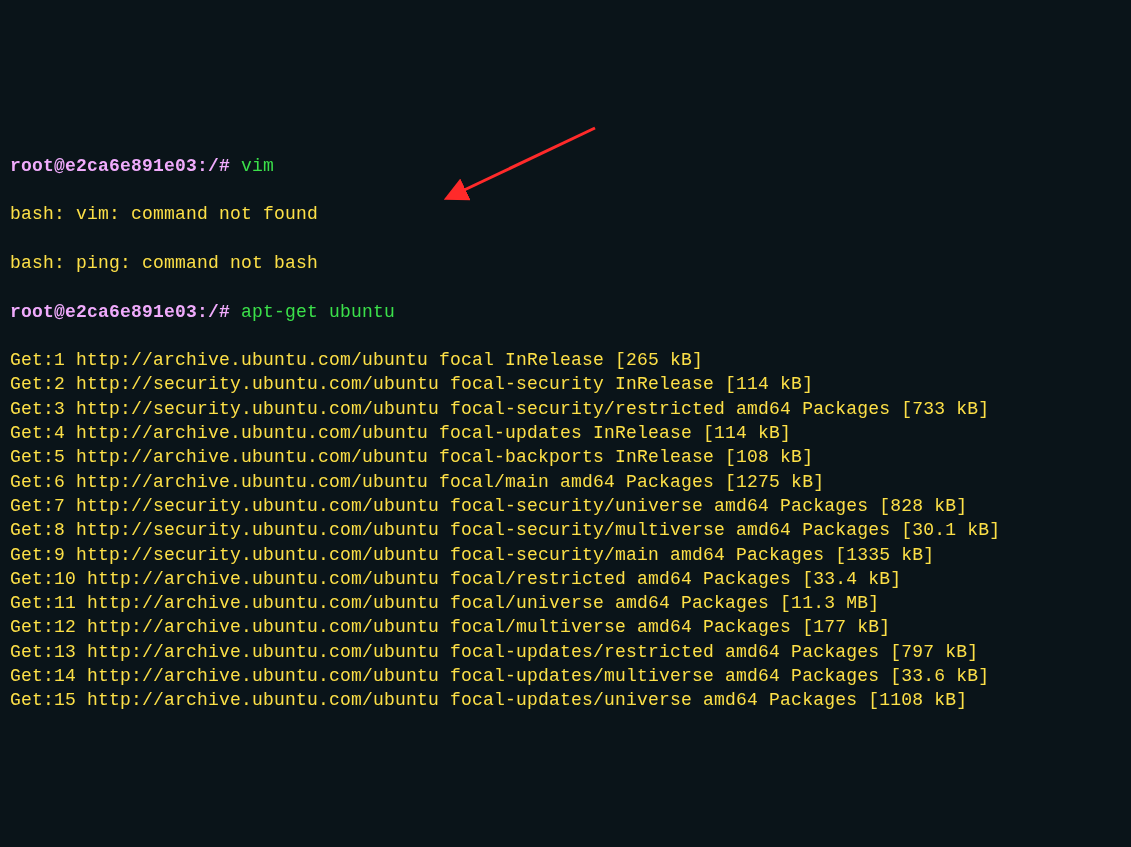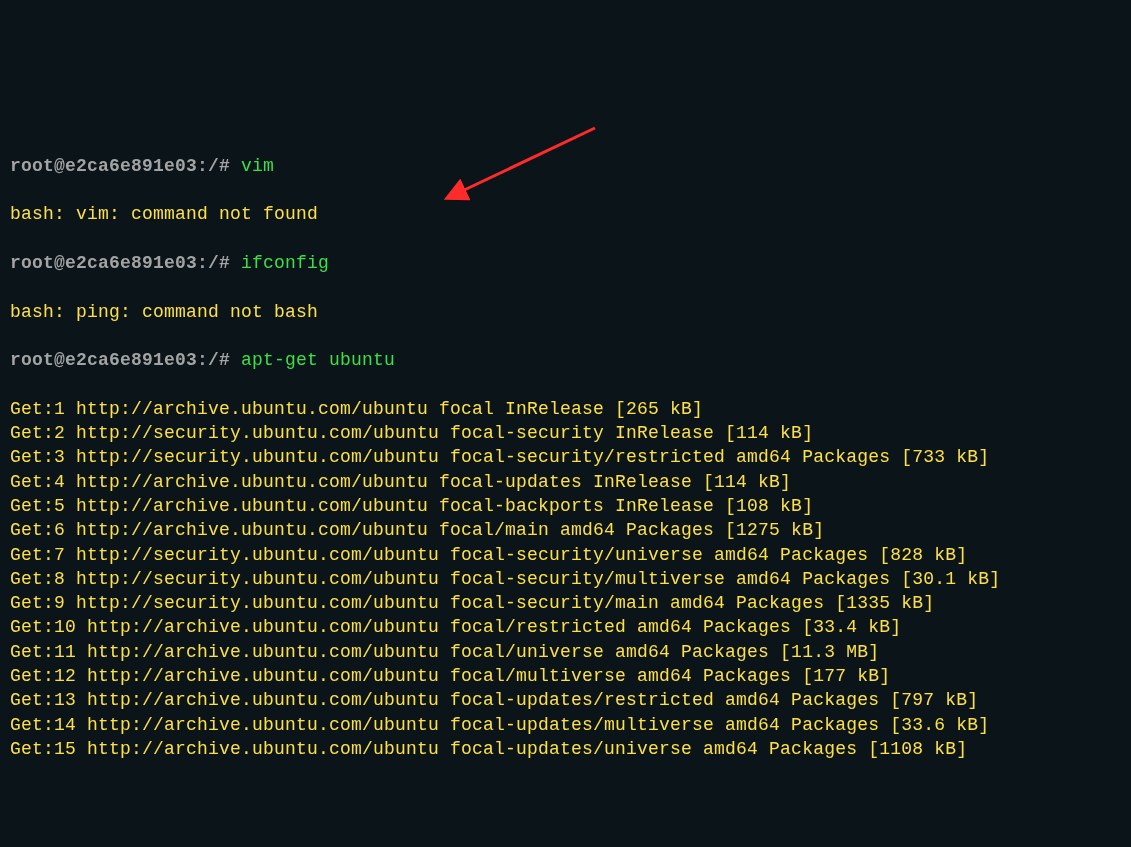--- a/index.html
+++ b/index.html
@@ -22,21 +22,21 @@
     letter-spacing: 0.2px;
   }
   .terminal {
     position: relative;
   }
   .line {
     display: block;
     white-space: pre;
   }
   .prompt {
-    color: #a3a3a3;
+    color: #f0abfc;
     font-weight: 600;
   }
   .cmd {
     color: #3be04a;
   }
   .out {
     color: #fde047;
   }
   #arrow-svg {
     position: absolute;
@@ -49,21 +49,20 @@
 </style>
 </head>
 <body>
 
 
 
 <div class="terminal">
 
 <span class="line"><span class="prompt">root@e2ca6e891e03:/#</span> <span class="cmd">vim</span></span>
 <span class="line out">bash: vim: command not found</span>
-<span class="line"><span class="prompt">root@e2ca6e891e03:/#</span> <span class="cmd">ifconfig</span></span>
 <span class="line out">bash: ping: command not bash</span>
 <span class="line"><span class="prompt">root@e2ca6e891e03:/#</span> <span class="cmd">apt-get ubuntu</span></span>
 <div id="apt-output"><span class="line out">Get:1 http://archive.ubuntu.com/ubuntu focal InRelease [265 kB]</span><span class="line out">Get:2 http://security.ubuntu.com/ubuntu focal-security InRelease [114 kB]</span><span class="line out">Get:3 http://security.ubuntu.com/ubuntu focal-security/restricted amd64 Packages [733 kB]</span><span class="line out">Get:4 http://archive.ubuntu.com/ubuntu focal-updates InRelease [114 kB]</span><span class="line out">Get:5 http://archive.ubuntu.com/ubuntu focal-backports InRelease [108 kB]</span><span class="line out">Get:6 http://archive.ubuntu.com/ubuntu focal/main amd64 Packages [1275 kB]</span><span class="line out">Get:7 http://security.ubuntu.com/ubuntu focal-security/universe amd64 Packages [828 kB]</span><span class="line out">Get:8 http://security.ubuntu.com/ubuntu focal-security/multiverse amd64 Packages [30.1 kB]</span><span class="line out">Get:9 http://security.ubuntu.com/ubuntu focal-security/main amd64 Packages [1335 kB]</span><span class="line out">Get:10 http://archive.ubuntu.com/ubuntu focal/restricted amd64 Packages [33.4 kB]</span><span class="line out">Get:11 http://archive.ubuntu.com/ubuntu focal/universe amd64 Packages [11.3 MB]</span><span class="line out">Get:12 http://archive.ubuntu.com/ubuntu focal/multiverse amd64 Packages [177 kB]</span><span class="line out">Get:13 http://archive.ubuntu.com/ubuntu focal-updates/restricted amd64 Packages [797 kB]</span><span class="line out">Get:14 http://archive.ubuntu.com/ubuntu focal-updates/multiverse amd64 Packages [33.6 kB]</span><span class="line out">Get:15 http://archive.ubuntu.com/ubuntu focal-updates/universe amd64 Packages [1108 kB]</span></div>
 
 
 
 
 </div>
 
 <svg id="arrow-svg" viewBox="0 0 180 90">

